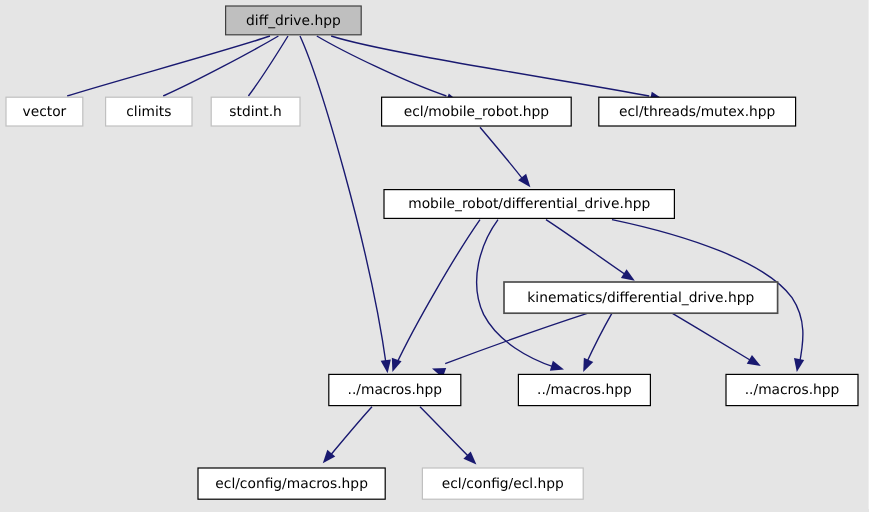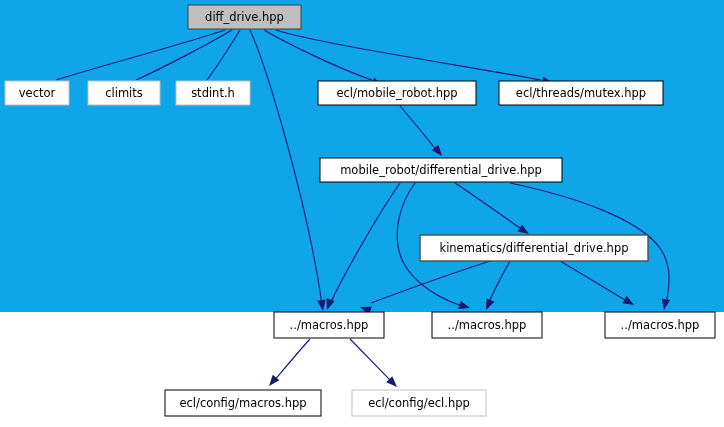--- a/index.html
+++ b/index.html
@@ -9,22 +9,22 @@
   }
   body {
     width: 724px;
     height: 427px;
     overflow: hidden;
     font-family: "DejaVu Sans", sans-serif;
   }
   #graph-root {
     position: relative;
     width: 724px;
-    height: 312px;
-    background: #0ea5e9;
+    height: 427px;
+    background: #e5e5e5;
   }
   #graph-svg {
     position: absolute;
     left: 0;
     top: 0;
     width: 724px;
     height: 427px;
     display: block;
   }
   .node-label {

